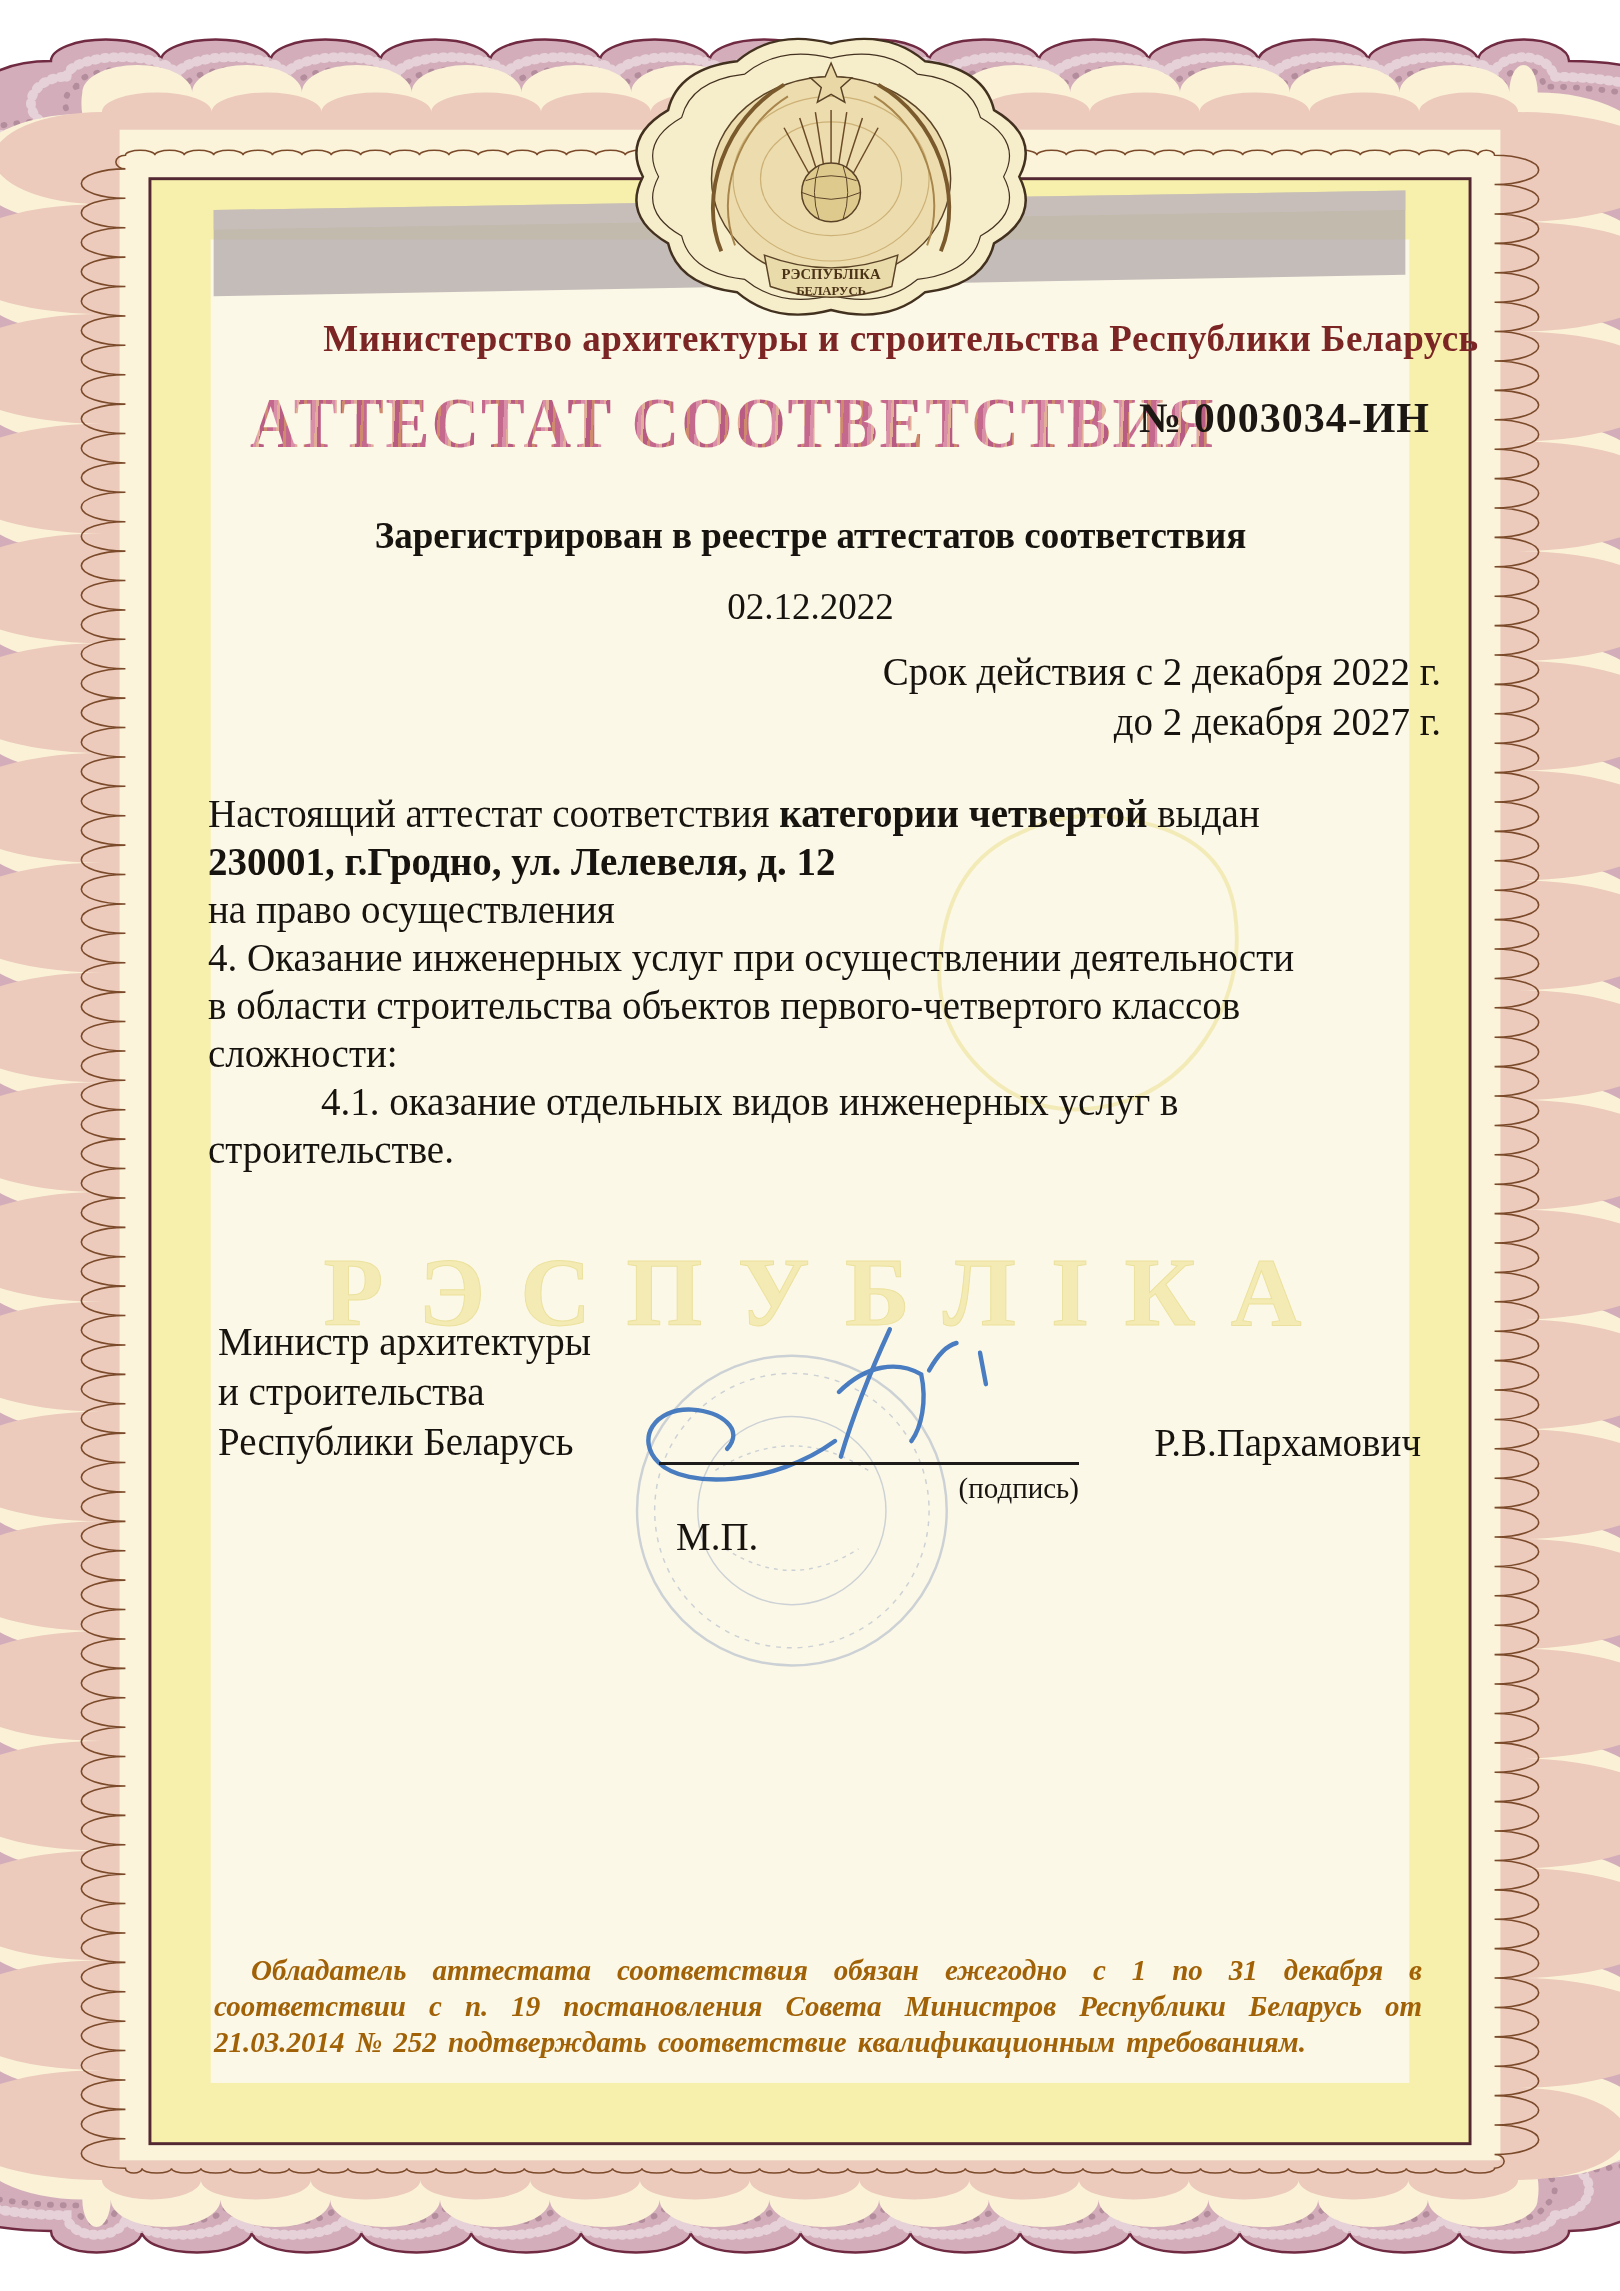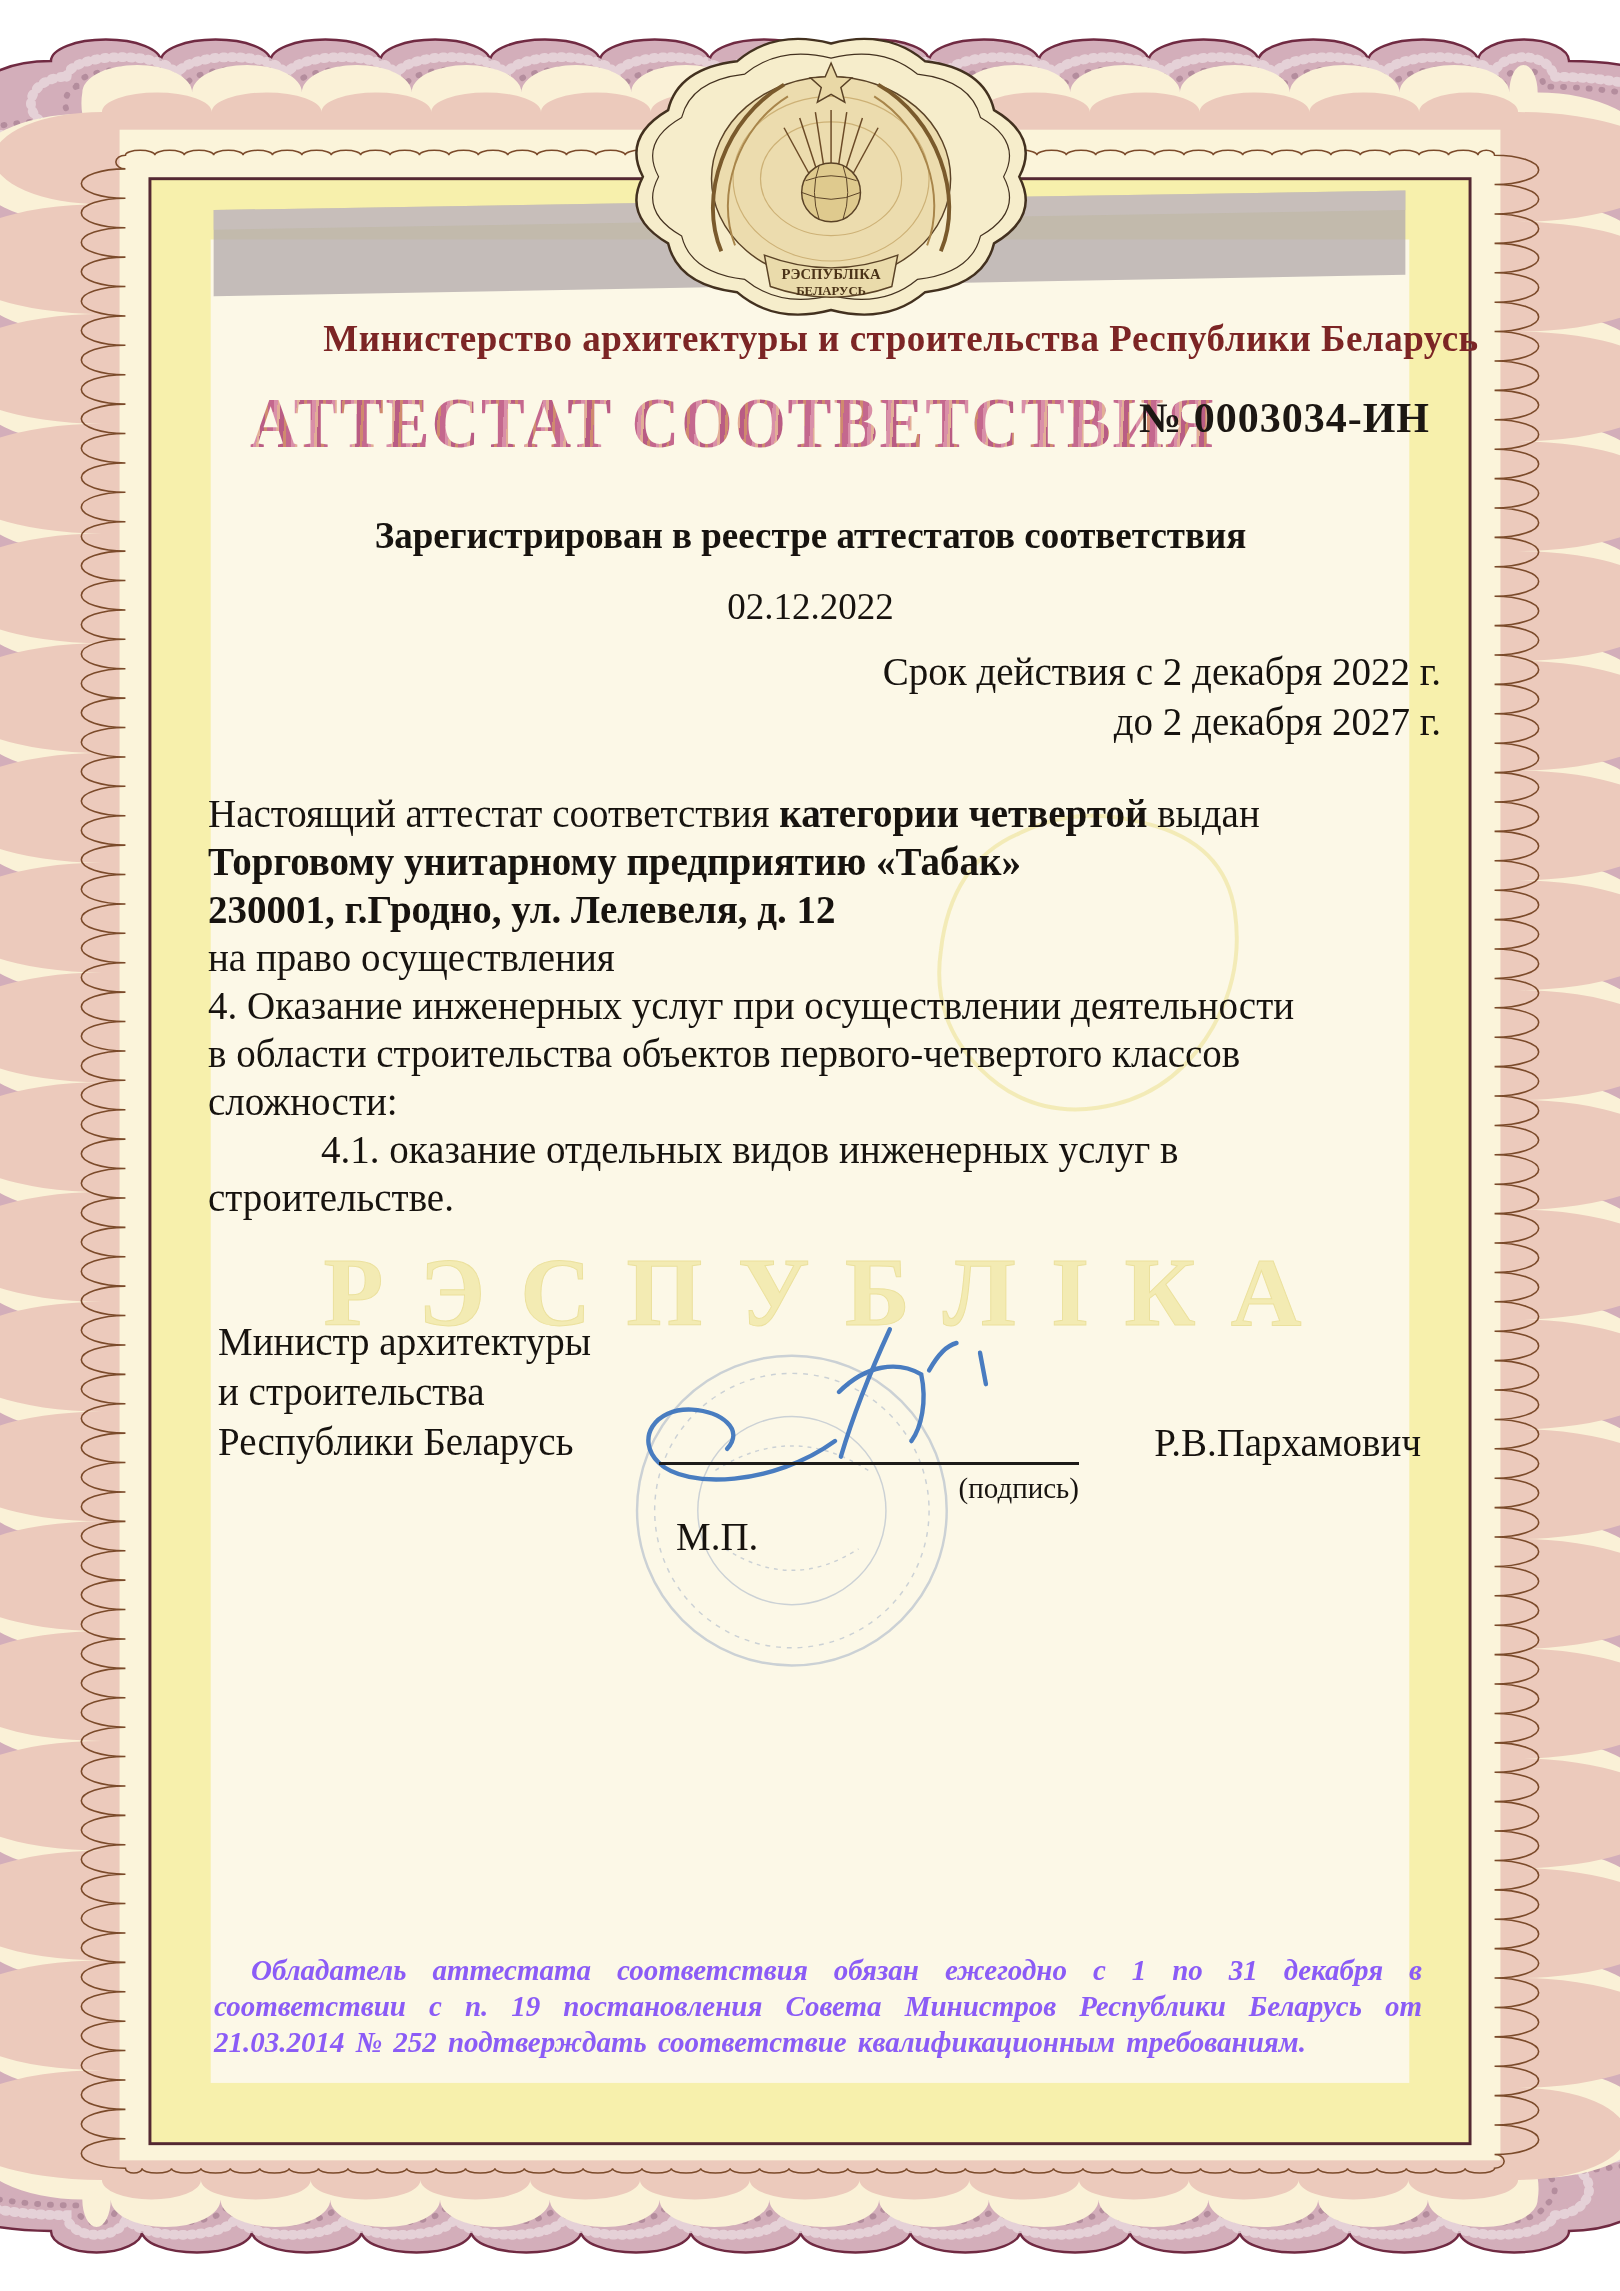--- a/index.html
+++ b/index.html
@@ -22,21 +22,21 @@
   .bl{line-height:48px;white-space:pre;}
   .b{font-weight:bold;}
   .indent41{text-indent:113px;}
   .signer{left:218px;top:1317px;font-size:39px;line-height:50px;}
   .sig-line{left:659px;top:1462px;width:420px;height:2.9px;background:#1d1b19;}
   .sig-caption{left:659px;top:1472px;width:420px;text-align:right;font-size:29px;}
   .seal-label{left:676px;top:1514px;font-size:39px;}
   .signer-name{right:199px;top:1420px;font-size:39px;}
   .footer{left:214px;top:1952px;width:1208px;font-size:29px;line-height:36px;
           font-style:italic;font-weight:bold;text-align:justify;text-indent:37px;
-          color:#8b5cf6;word-spacing:3.9px;}
+          color:#a16207;word-spacing:3.9px;}
 </style>
 </head>
 <body>
 
 <div class="page">
 
   <svg id="deco" xmlns="http://www.w3.org/2000/svg" viewBox="0 0 1653 2338">
 
     <g>
       <path id="b1" fill="#d3aeba" stroke="#702a42" stroke-width="2.5" d="M 52 62 a 56 22 0 0 1 112 0 a 56 22 0 0 1 112 0 a 56 22 0 0 1 112 0 a 56 22 0 0 1 112 0 a 56 22 0 0 1 112 0 a 56 22 0 0 1 112 0 a 56 22 0 0 1 112 0 a 56 22 0 0 1 112 0 a 56 22 0 0 1 112 0 a 56 22 0 0 1 112 0 a 56 22 0 0 1 112 0 a 56 22 0 0 1 112 0 a 56 22 0 0 1 112 0 a 46.5 22 0 0 1 93 0 a 56 22 0 0 1 0 112 a 56 22 0 0 1 0 112 a 56 22 0 0 1 0 112 a 56 22 0 0 1 0 112 a 56 22 0 0 1 0 112 a 56 22 0 0 1 0 112 a 56 22 0 0 1 0 112 a 56 22 0 0 1 0 112 a 56 22 0 0 1 0 112 a 56 22 0 0 1 0 112 a 56 22 0 0 1 0 112 a 56 22 0 0 1 0 112 a 56 22 0 0 1 0 112 a 56 22 0 0 1 0 112 a 56 22 0 0 1 0 112 a 56 22 0 0 1 0 112 a 56 22 0 0 1 0 112 a 56 22 0 0 1 0 112 a 56 22 0 0 1 0 112 a 43 22 0 0 1 0 86 a 56 22 0 0 1 -112 0 a 56 22 0 0 1 -112 0 a 56 22 0 0 1 -112 0 a 56 22 0 0 1 -112 0 a 56 22 0 0 1 -112 0 a 56 22 0 0 1 -112 0 a 56 22 0 0 1 -112 0 a 56 22 0 0 1 -112 0 a 56 22 0 0 1 -112 0 a 56 22 0 0 1 -112 0 a 56 22 0 0 1 -112 0 a 56 22 0 0 1 -112 0 a 56 22 0 0 1 -112 0 a 46.5 22 0 0 1 -93 0 a 56 22 0 0 1 0 -112 a 56 22 0 0 1 0 -112 a 56 22 0 0 1 0 -112 a 56 22 0 0 1 0 -112 a 56 22 0 0 1 0 -112 a 56 22 0 0 1 0 -112 a 56 22 0 0 1 0 -112 a 56 22 0 0 1 0 -112 a 56 22 0 0 1 0 -112 a 56 22 0 0 1 0 -112 a 56 22 0 0 1 0 -112 a 56 22 0 0 1 0 -112 a 56 22 0 0 1 0 -112 a 56 22 0 0 1 0 -112 a 56 22 0 0 1 0 -112 a 56 22 0 0 1 0 -112 a 56 22 0 0 1 0 -112 a 56 22 0 0 1 0 -112 a 56 22 0 0 1 0 -112 a 43 22 0 0 1 0 -86 Z"></path>
@@ -106,21 +106,20 @@
   <div class="abs cert-number">№ 0003034-ИН</div>
 
   <div class="abs registry">Зарегистрирован в реестре аттестатов соответствия</div>
   <div class="abs registry-date">02.12.2022</div>
 
   <div class="abs validity v1">Срок действия с 2 декабря 2022 г.</div>
   <div class="abs validity v2">до 2 декабря 2027 г.</div>
 
   <div class="abs body-block">
     <div class="bl"><span>Настоящий аттестат соответствия </span><span class="b">категории четвертой</span><span> выдан</span></div>
-    <div class="bl b">Торговому унитарному предприятию «Табак»</div>
     <div class="bl b">230001, г.Гродно, ул. Лелевеля, д. 12</div>
     <div class="bl">на право осуществления</div>
     <div class="bl">4. Оказание инженерных услуг при осуществлении деятельности</div>
     <div class="bl">в области строительства объектов первого-четвертого классов</div>
     <div class="bl">сложности:</div>
     <div class="bl indent41">4.1. оказание отдельных видов инженерных услуг в</div>
     <div class="bl">строительстве.</div>
   </div>
 
   <div class="abs signer">

